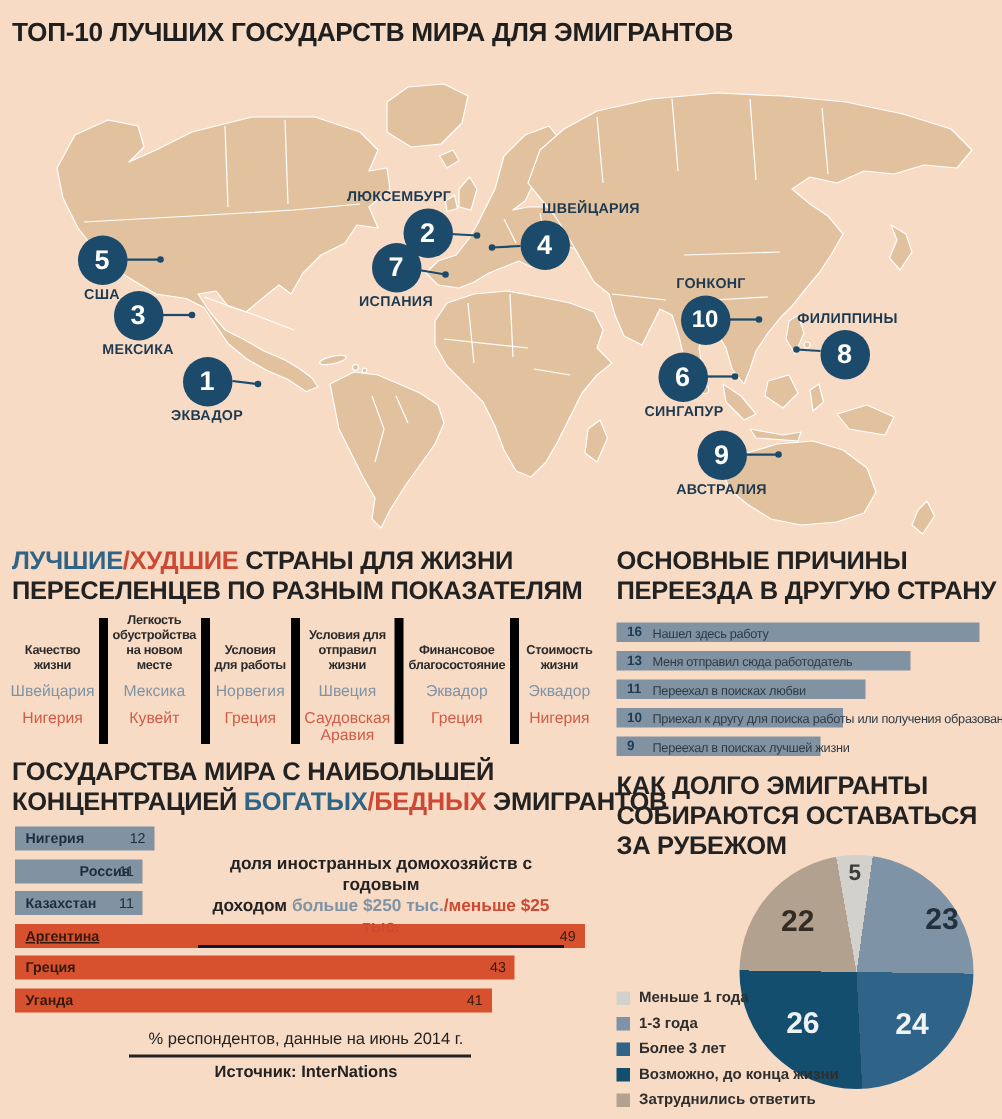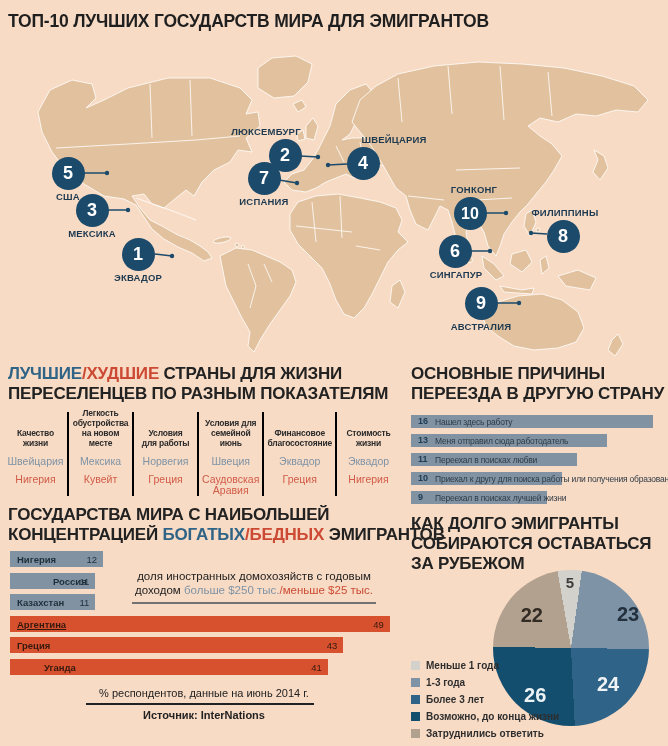--- a/index.html
+++ b/index.html
@@ -15,41 +15,41 @@
   .map svg{position:absolute;left:0;top:0}
   .land{fill:#e2c29e;stroke:#fff;stroke-width:.8;stroke-linejoin:round}
   .border{fill:none;stroke:#fff;stroke-width:.8}
   .conn{stroke:#1b4a6b;stroke-width:1.5}
   .mcircle{position:absolute;width:33px;height:33px;border-radius:50%;background:#1b4a6b;
            color:#fff;font-weight:bold;font-size:18px;text-align:center;line-height:33px}
   .mlabel{position:absolute;width:96px;text-align:center;font-size:9.5px;font-weight:bold;
           color:#1c3950;letter-spacing:.2px}
   
   .bw-table{position:absolute;left:4px;top:412px;width:396px;display:flex}
-  .bw-col{flex:1;text-align:center;padding:0 3px;border-left:2px solid #000000}
+  .bw-col{flex:1;text-align:center;padding:0 3px;border-left:6px solid #000000}
   .bw-col:first-child{border-left:none}
   .bw-h{height:36px;display:flex;flex-direction:column;justify-content:flex-end;
         font-size:8.5px;font-weight:bold;color:#2b2b2b;line-height:10px;letter-spacing:-.2px}
   .bw-best{margin-top:7px;font-size:10.5px;color:#7e93a6}
   .bw-worst{margin-top:7px;font-size:10.5px;color:#d05b47;line-height:11px}
   
   .reasons{position:absolute;left:411px;top:415px;width:253px}
   .r-row{position:relative;height:15px;margin-bottom:4px}
   .r-bar{position:absolute;left:0;top:0;height:13px;background:#8193a3}
   .r-num{position:absolute;left:7px;top:1px;font-weight:bold;color:#1d3b52;font-size:9px}
   .r-label{position:absolute;left:24px;top:1.5px;color:#2e3b46;font-size:8.5px;
            letter-spacing:-.2px;white-space:nowrap}
   
   .wealth{position:absolute;left:10px;top:551px;width:388px}
   .w-row{position:relative;height:16px;margin-bottom:5.5px}
   .w-bar{position:absolute;left:0;top:0;height:16px}
   .w-label{position:absolute;left:7px;top:3px;font-size:9.5px;font-weight:bold}
   .w-val{position:absolute;top:3px;width:20px;text-align:right;font-size:9.5px;font-weight:normal}
   .note{position:absolute;left:132px;top:569px;width:244px;text-align:center;font-size:11.5px;
-        font-weight:normal;line-height:14px;color:#222;border-bottom:2px solid #737373;padding-bottom:5px}
+        font-weight:bold;line-height:14px;color:#222;border-bottom:2px solid #0f172a;padding-bottom:5px}
   
   .f-note{position:absolute;left:8px;top:687px;width:392px;text-align:center;font-size:11px;color:#222}
   .f-line{position:absolute;left:86px;top:703px;width:228px;height:2px;background:#222}
   .f-src{position:absolute;left:8px;top:709px;width:392px;text-align:center;font-size:11px;font-weight:bold}
   
   .pie{position:absolute;left:493px;top:570px;width:156px;height:156px;border-radius:50%}
   .pie-label{position:absolute;font-weight:bold;transform:translate(-50%,-50%)}
   .legend{position:absolute;left:411px;top:657px}
   .lg-row{display:flex;align-items:center;height:17px}
   .lg-sq{width:9px;height:9px;margin-right:6px;flex:none}
@@ -198,21 +198,21 @@
         <div class="bw-h">
           <div>Условия</div>
           <div>для работы</div>
         </div>
         <div class="bw-best">Норвегия</div>
         <div class="bw-worst">Греция</div>
       </div>
       <div class="bw-col">
         <div class="bw-h">
           <div>Условия для</div>
-          <div>семейной июнь</div>
+          <div>отправил жизни</div>
         </div>
         <div class="bw-best">Швеция</div>
         <div class="bw-worst">Саудовская Аравия</div>
       </div>
       <div class="bw-col">
         <div class="bw-h">
           <div>Финансовое</div>
           <div>благосостояние</div>
         </div>
         <div class="bw-best">Эквадор</div>
@@ -285,21 +285,21 @@
         <span class="w-label" style="color: rgb(54, 25, 13); text-decoration: underline;">Аргентина</span>
         <span class="w-val" style="left: 353.75px; color: rgb(54, 25, 13);">49</span>
       </div>
       <div class="w-row">
         <div class="w-bar" style="width: 333.25px; background: rgb(216, 81, 47);"></div>
         <span class="w-label" style="color: rgb(54, 25, 13);">Греция</span>
         <span class="w-val" style="left: 307.25px; color: rgb(54, 25, 13);">43</span>
       </div>
       <div class="w-row">
         <div class="w-bar" style="width: 317.75px; background: rgb(216, 81, 47);"></div>
-        <span class="w-label" style="color: rgb(54, 25, 13); margin-left: 27px;">Уганда</span>
+        <span class="w-label" style="color: rgb(54, 25, 13);">Уганда</span>
         <span class="w-val" style="left: 291.75px; color: rgb(54, 25, 13);">41</span>
       </div>
     </div>
   <div class="note">
       <div><span class="c-d">доля иностранных домохозяйств с годовым</span></div>
       <div><span class="c-d">доходом </span><span class="c-slate">больше $250 тыс.</span><span class="c-red">/меньше $25 тыс.</span></div>
     </div>
 
   <div class="f-note">% респондентов, данные на июнь 2014 г.</div>
   <div class="f-line"></div>
@@ -307,21 +307,21 @@
 
   <div class="h" style="left:411px;top:514px">
       <div><span class="c-d">КАК ДОЛГО ЭМИГРАНТЫ</span></div>
       <div><span class="c-d">СОБИРАЮТСЯ ОСТАВАТЬСЯ</span></div>
       <div><span class="c-d">ЗА РУБЕЖОМ</span></div>
     </div>
   <div class="pie" id="pie" style="background: conic-gradient(from -10deg, rgb(211, 209, 203) 0%, rgb(211, 209, 203) 5%, rgb(126, 147, 166) 5%, rgb(126, 147, 166) 28%, rgb(47, 100, 136) 28%, rgb(47, 100, 136) 52%, rgb(19, 78, 111) 52%, rgb(19, 78, 111) 78%, rgb(178, 161, 143) 78%, rgb(178, 161, 143) 100%);">
       <div class="pie-label" style="left: 76.8565px; top: 12.49px; color: rgb(60, 60, 60); font-size: 15px;">5</div>
       <div class="pie-label" style="left: 135px; top: 44.4981px; color: rgb(34, 49, 61); font-size: 20px;">23</div>
       <div class="pie-label" style="left: 115.032px; top: 113.761px; color: rgb(240, 243, 245); font-size: 20px;">24</div>
-      <div class="pie-label" style="left: 42.239px; top: 125px; color: rgb(237, 242, 245); font-size: 20px;">26</div>
+      <div class="pie-label" style="left: 42.239px; top: 113px; color: rgb(237, 242, 245); font-size: 20px;">26</div>
       <div class="pie-label" style="left: 38.796px; top: 44.6348px; color: rgb(51, 44, 36); font-size: 20px;">22</div>
     </div>
   <div class="legend" id="legend">
       <div class="lg-row">
         <span class="lg-sq" style="background: rgb(211, 209, 203);"></span>
         <span class="lg-t">Меньше 1 года</span>
       </div>
       <div class="lg-row">
         <span class="lg-sq" style="background: rgb(126, 147, 166);"></span>
         <span class="lg-t">1-3 года</span>

